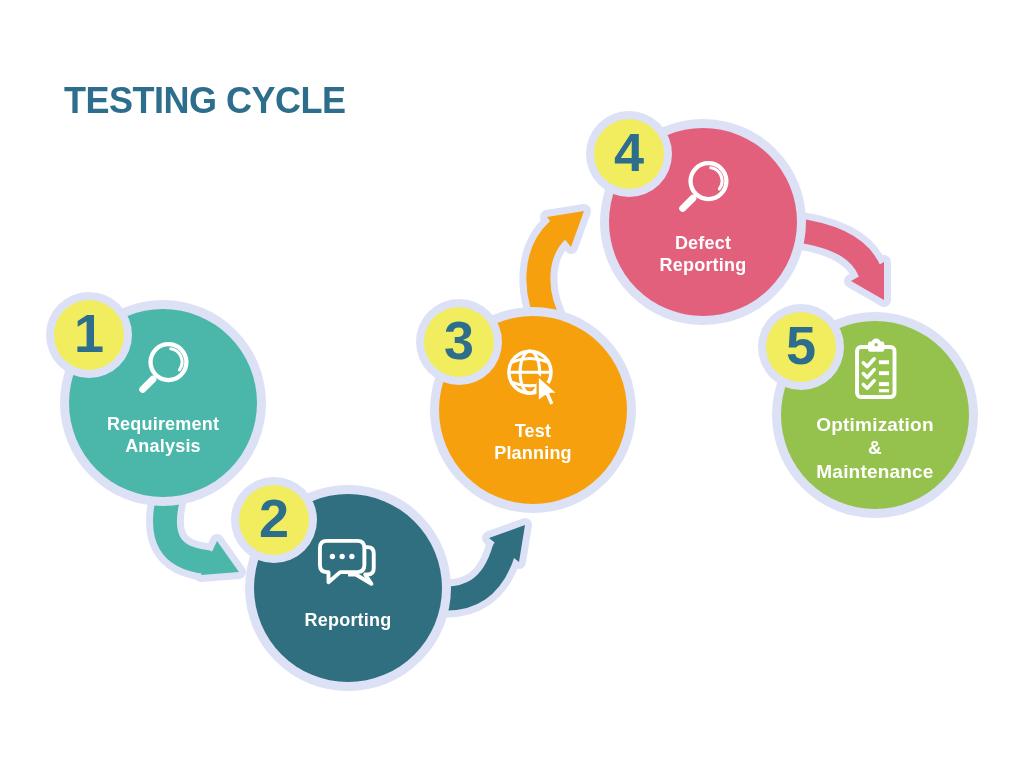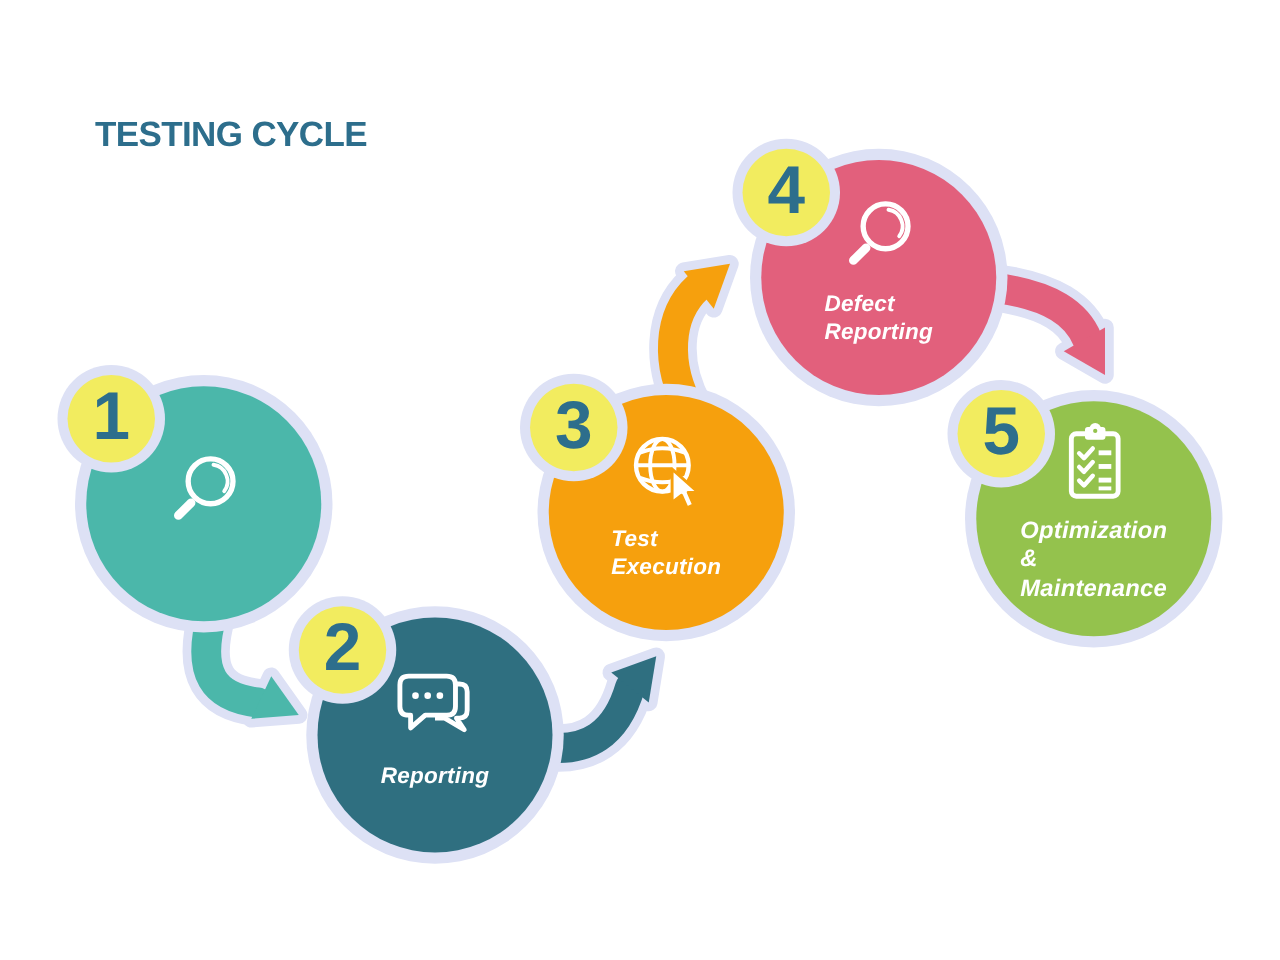--- a/index.html
+++ b/index.html
@@ -1,43 +1,43 @@
 <!DOCTYPE html>
 <html style="--ink: #2D6E8C; --lavender: #DDE1F5; --yellow: #F2EC5F; --label_text: #FFFFFF; --step1: #4BB7AA; --step2: #2F6F80; --step3: #F6A00D; --step4: #E2607C; --step5: #94C24D;"><head>
 <meta charset="utf-8">
 <style>
   html,body{margin:0;padding:0;background:#ffffff;}
   .canvas{
     position:relative;width:1024px;height:768px;background:#ffffff;overflow:hidden;
     font-family:"Liberation Sans","DejaVu Sans",sans-serif;
   }
   .title{
-    position:absolute;left:64px;top:80px;margin:12px;z-index:3;
-    font-size:28px;font-weight:800;letter-spacing:-0.5px;color:var(--ink,#2D6E8C);
+    position:absolute;left:64px;top:80px;margin:0;z-index:3;
+    font-size:36px;font-weight:800;letter-spacing:-0.5px;color:var(--ink,#2D6E8C);
   }
   .arrows{position:absolute;left:0;top:0;z-index:1;}
   .step{position:absolute;z-index:2;width:206px;height:206px;}
   .ring{
     width:206px;height:206px;border-radius:50%;background:var(--lavender,#DDE1F5);
     display:flex;align-items:center;justify-content:center;
   }
   .disc{
     width:188px;height:188px;border-radius:50%;
     display:flex;flex-direction:column;align-items:center;justify-content:center;
     padding-bottom:14px;box-sizing:border-box;
   }
   .step-1 .disc{background:var(--step1,#4BB7AA);}
   .step-2 .disc{background:var(--step2,#2F6F80);}
   .step-3 .disc{background:var(--step3,#F6A00D);}
   .step-4 .disc{background:var(--step4,#E2607C);}
   .step-5 .disc{background:var(--step5,#94C24D);}
   .icon{width:78px;height:78px;display:block;}
   .label{
     margin-top:2px;color:#ffffff;font-weight:bold;font-size:18px;line-height:1.22;
-    text-align:left;white-space:pre-line;letter-spacing:0.2px;font-style:italic;
+    text-align:center;white-space:pre-line;letter-spacing:0.2px;
   }
   .step-5 .label{font-size:19px;}
   .badge{
     position:absolute;left:-14px;top:-8px;width:86px;height:86px;border-radius:50%;
     background:var(--lavender,#DDE1F5);display:flex;align-items:center;justify-content:center;
     z-index:4;
   }
   .badge-inner{
     width:70px;height:70px;border-radius:50%;background:var(--yellow,#F2EC5F);
     display:flex;align-items:center;justify-content:center;
@@ -87,20 +87,22 @@
   </svg>
 
   <div class="step step-1 pos-1">
     <div class="ring">
       <div class="disc">
         <svg class="icon" viewBox="0 0 100 100">
           <circle cx="57" cy="36" r="23" fill="none" stroke="#fff" stroke-width="5.5"></circle>
           <path d="M 60,19 A 17,17 0 0 1 71,46" fill="none" stroke="#fff" stroke-width="4" stroke-linecap="round"></path>
           <line x1="37" y1="58" x2="24" y2="71" stroke="#fff" stroke-width="9" stroke-linecap="round"></line>
         </svg>
+        <div class="label">Requirement
+Analysis</div>
       </div>
     </div>
     <div class="badge">
       <div class="badge-inner">
         <span class="badge-num">1</span>
       </div>
     </div>
   </div>
 
   <div class="step step-2 pos-2">
@@ -128,21 +130,21 @@
       <div class="disc">
         <svg class="icon" viewBox="0 0 100 100">
           <circle cx="46" cy="40" r="27" fill="none" stroke="#fff" stroke-width="4.5"></circle>
           <ellipse cx="46" cy="40" rx="12.5" ry="27" fill="none" stroke="#fff" stroke-width="4"></ellipse>
           <line x1="19" y1="40" x2="73" y2="40" stroke="#fff" stroke-width="4"></line>
           <path d="M 23,27 Q 46,18 69,27" fill="none" stroke="#fff" stroke-width="4"></path>
           <path d="M 23,53 Q 46,62 69,53" fill="none" stroke="#fff" stroke-width="4"></path>
           <polygon points="56,44 56,78 65.7,70.8 71.4,83.6 78,80.5 72.5,67.8 82.8,67.8" fill="#fff" style="stroke:var(--step3,#F6A00D)" stroke-width="3" stroke-linejoin="round"></polygon>
         </svg>
         <div class="label">Test
-Execution</div>
+Planning</div>
       </div>
     </div>
     <div class="badge">
       <div class="badge-inner">
         <span class="badge-num">3</span>
       </div>
     </div>
   </div>
 
   <div class="step step-4 pos-4">

